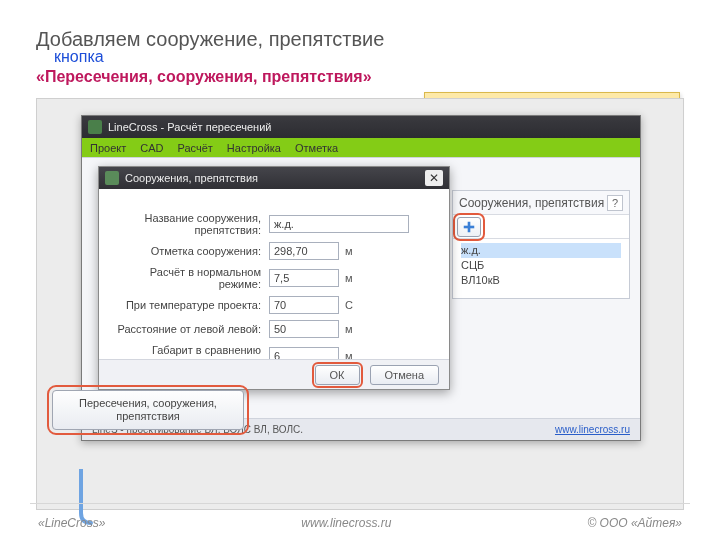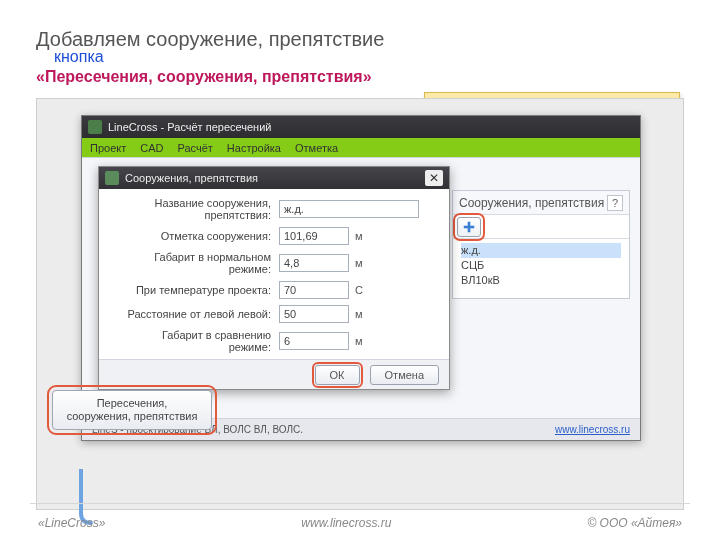--- a/index.html
+++ b/index.html
@@ -68,21 +68,21 @@
   }
   .dlg-title .logo { width: 14px; height: 14px; background: #5a8b5a; border-radius: 2px; }
   .dlg-title .txt { color: #eee; font-size: 11px; flex: 1; }
   .dlg-title .close {
     width: 18px; height: 16px;
     background: #eee; color: #333;
     display: flex; align-items: center; justify-content: center;
     font-size: 12px; border-radius: 2px;
     cursor: default;
   }
-  .dlg-body { padding: 8px 10px 4px 20px; font-size: 11px; color: #444; }
+  .dlg-body { padding: 8px 10px 4px 10px; font-size: 11px; color: #444; margin-top: 15px; }
   .row { display: flex; align-items: center; margin-bottom: 6px; }
   .row .lbl { flex: 0 0 160px; text-align: right; padding-right: 8px; }
   .row .inp {
     flex: 0 0 70px; height: 18px;
     border: 1px solid #a9b0bd;
     background: #fff; font-size: 11px;
     padding: 0 4px; display: flex; align-items: center;
   }
   .row .inp.wide { flex: 0 0 140px; }
   .row .unit { width: 20px; padding-left: 6px; color: #555; }
@@ -181,21 +181,21 @@
     left: 52px; top: 390px;
   }
   .bottom-btn {
     border: 1px solid #a0a6b2;
     background: linear-gradient(#fefefe,#e9ecf1);
     border-radius: 4px;
     font-size: 11px; color: #444;
     padding: 6px 12px;
     line-height: 1.2;
     text-align: center;
-    width: 160px;
+    width: 192px;
     outline: 2px solid #e25a3d; outline-offset: 3px;
   }
   .vbracket {
     position: absolute;
     left: 30px; top: 370px;
   }
 
   .footer {
     position: absolute; left: 0; right: 0; bottom: 10px;
     display: flex; justify-content: space-between;
@@ -268,26 +268,26 @@
           <span class="txt">Сооружения, препятствия</span>
           <span class="close">✕</span>
         </div>
         <div class="dlg-body">
           <div class="row">
             <span class="lbl">Название сооружения, препятствия:</span>
             <span class="inp wide">ж.д.</span>
           </div>
           <div class="row">
             <span class="lbl">Отметка сооружения:</span>
-            <span class="inp">101,69</span>
+            <span class="inp">298,70</span>
             <span class="unit">м</span>
           </div>
           <div class="row">
-            <span class="lbl">Габарит в нормальном режиме:</span>
-            <span class="inp">4,8</span>
+            <span class="lbl">Расчёт в нормальном режиме:</span>
+            <span class="inp">7,5</span>
             <span class="unit">м</span>
           </div>
           <div class="row">
             <span class="lbl">При температуре проекта:</span>
             <span class="inp">70</span>
             <span class="unit">С</span>
           </div>
           <div class="row">
             <span class="lbl">Расстояние от левой левой:</span>
             <span class="inp">50</span>

